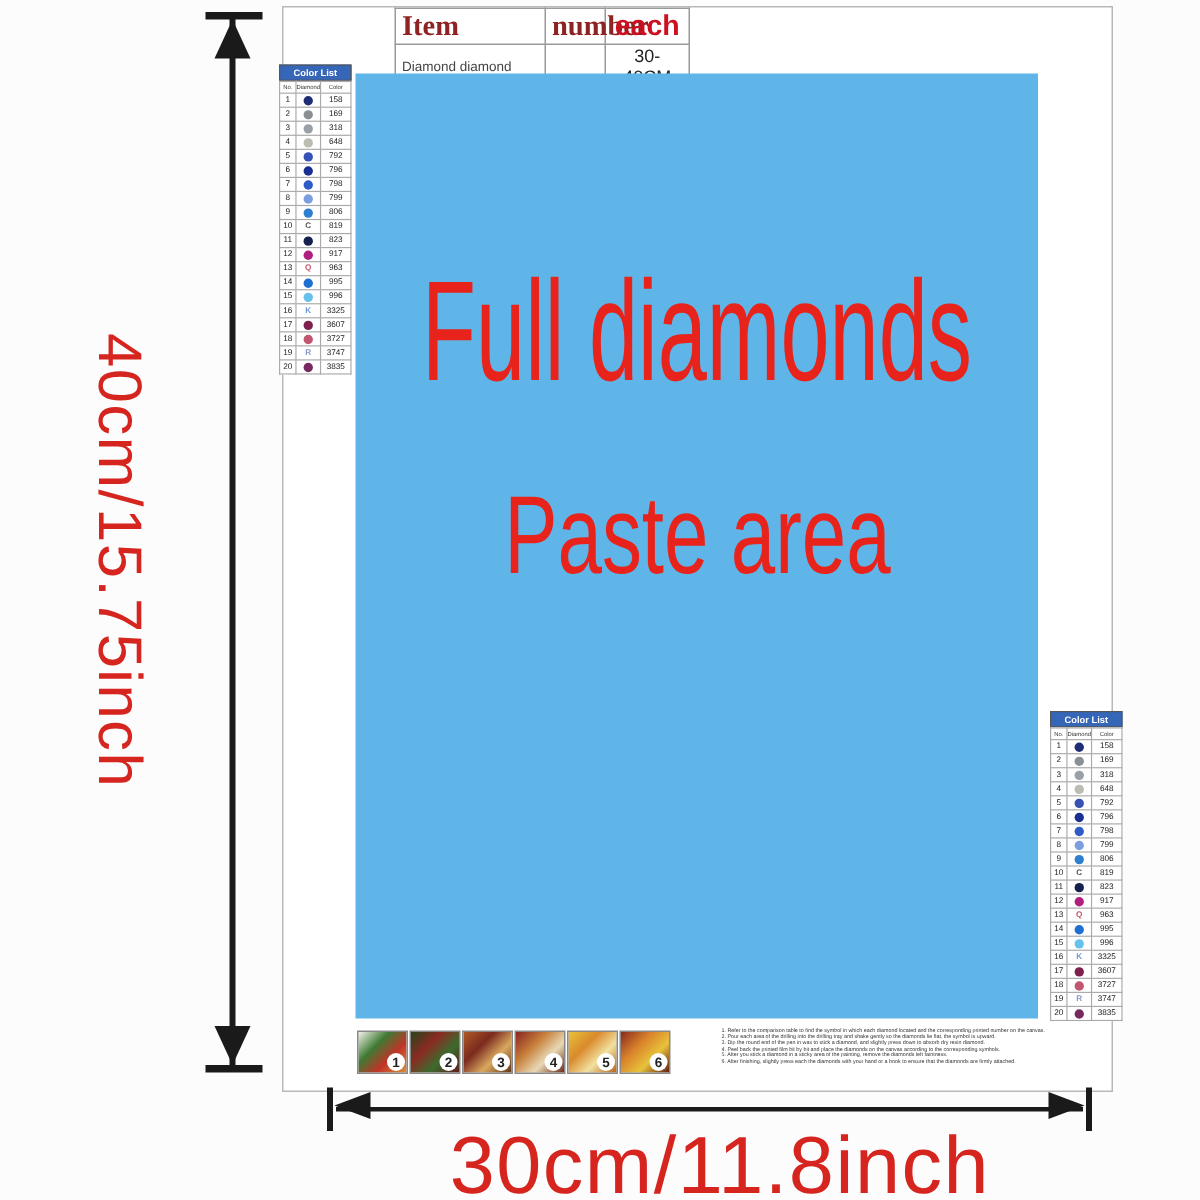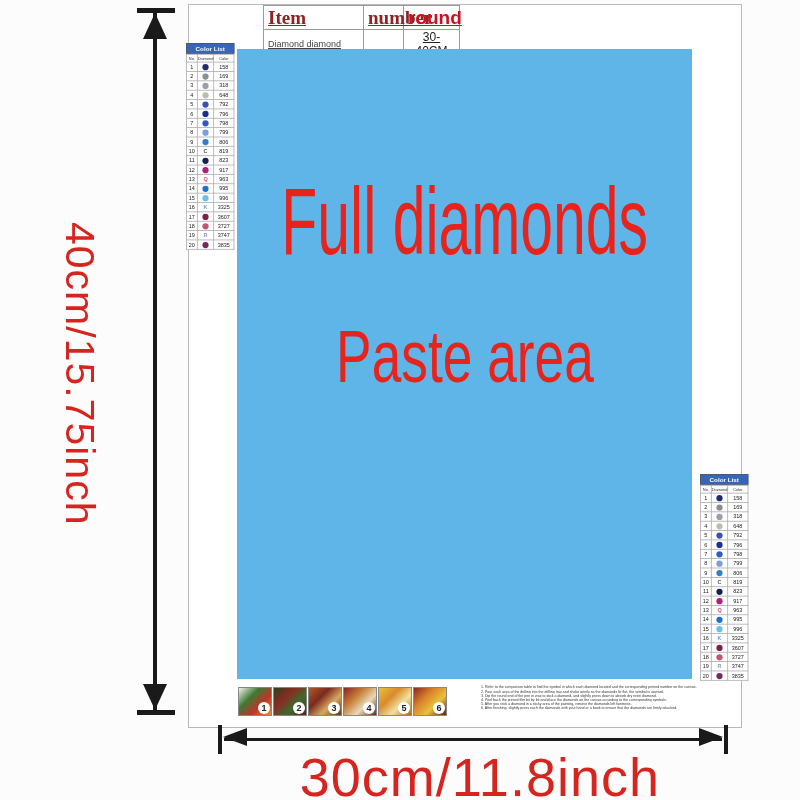--- a/index.html
+++ b/index.html
@@ -7,21 +7,21 @@
   body { background:#fcfcfc; font-family:"Liberation Sans", sans-serif; overflow:hidden; }
   .stage { position:relative; width:800px; height:800px; background:#fcfcfc; }
 
   
   .canvas { position:absolute; left:188px; top:4px; width:554px; height:724px;
             background:#ffffff; border:1px solid #b9b9b9; }
 
   
   .item-table { position:absolute; left:74px; top:0; width:196px; border-collapse:collapse;
                 background:#fff; table-layout:fixed; }
-  .item-table th, .item-table td { border:1px solid #9a9a9a; padding:0 4px; text-align:left;text-decoration:underline; }
+  .item-table th, .item-table td { border:1px solid #9a9a9a; padding:0 4px; text-align:left; }
   .item-table col.c1{width:100px;} .item-table col.c2{width:40px;} .item-table col.c3{width:56px;}
   .item-table thead th { height:24px; font-family:"Liberation Serif", serif; font-weight:bold;
                          font-size:19px; color:#8f2222; }
   .item-table thead th.size-h { color:#cc1020; font-family:"Liberation Sans",sans-serif; text-align:center; }
   .item-table tbody td { height:16px; font-size:9px; color:#444; }
   .item-table tbody td.size-v { font-size:12px; color:#222; text-align:center; }
 
   
   .blue-area { position:absolute; left:48px; top:44px; width:455px; height:630px;
                background:#5fb5e8; display:flex; flex-direction:column; align-items:center;
@@ -100,21 +100,21 @@
     <table class="item-table">
       <colgroup>
           <col class="c1">
           <col class="c2">
           <col class="c3">
         </colgroup>
       <thead>
         <tr>
           <th>Item</th>
           <th>number</th>
-          <th class="size-h">round</th>
+          <th class="size-h">each</th>
         </tr>
       </thead>
       <tbody>
         <tr>
           <td>Diamond diamond</td>
           <td></td>
           <td class="size-v">30-40CM</td>
         </tr>
       </tbody>
     </table>

